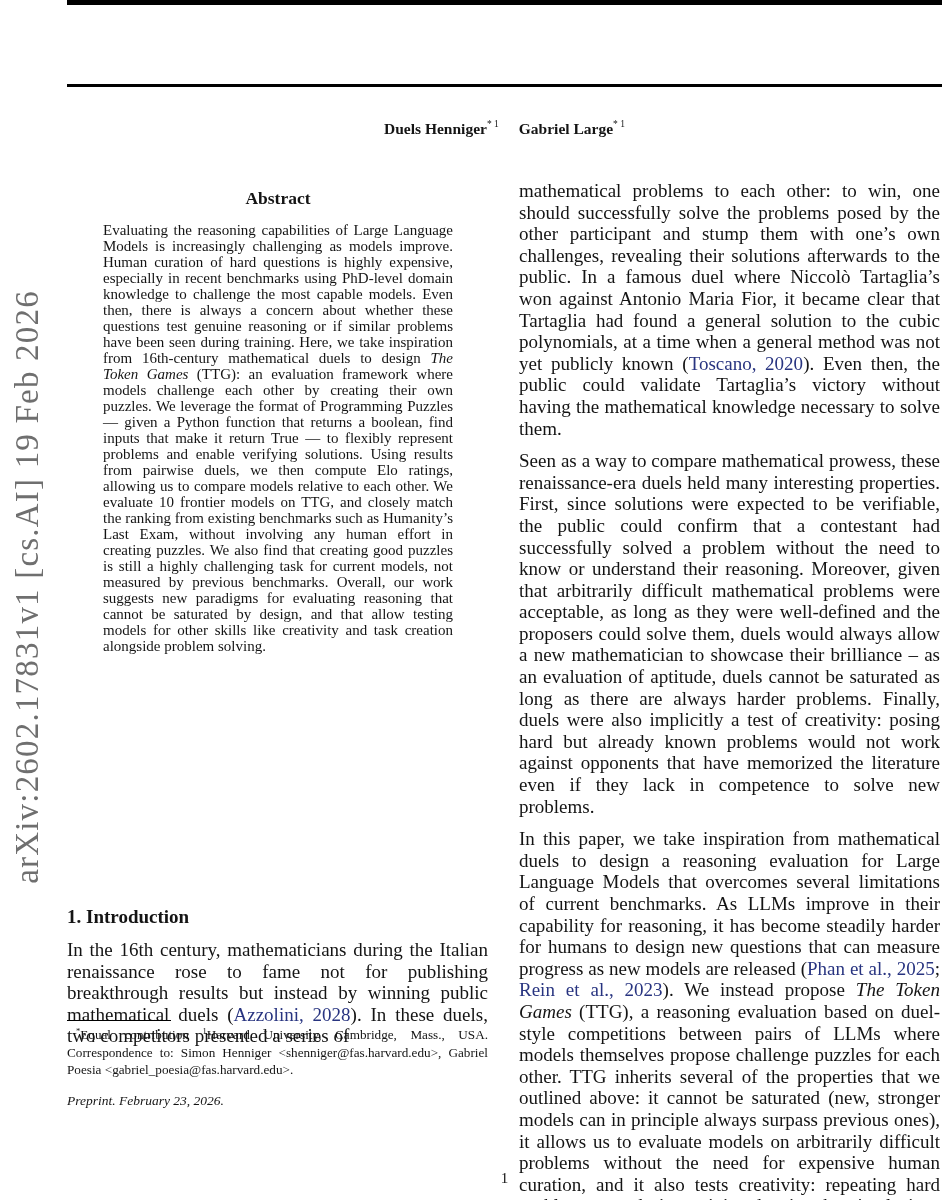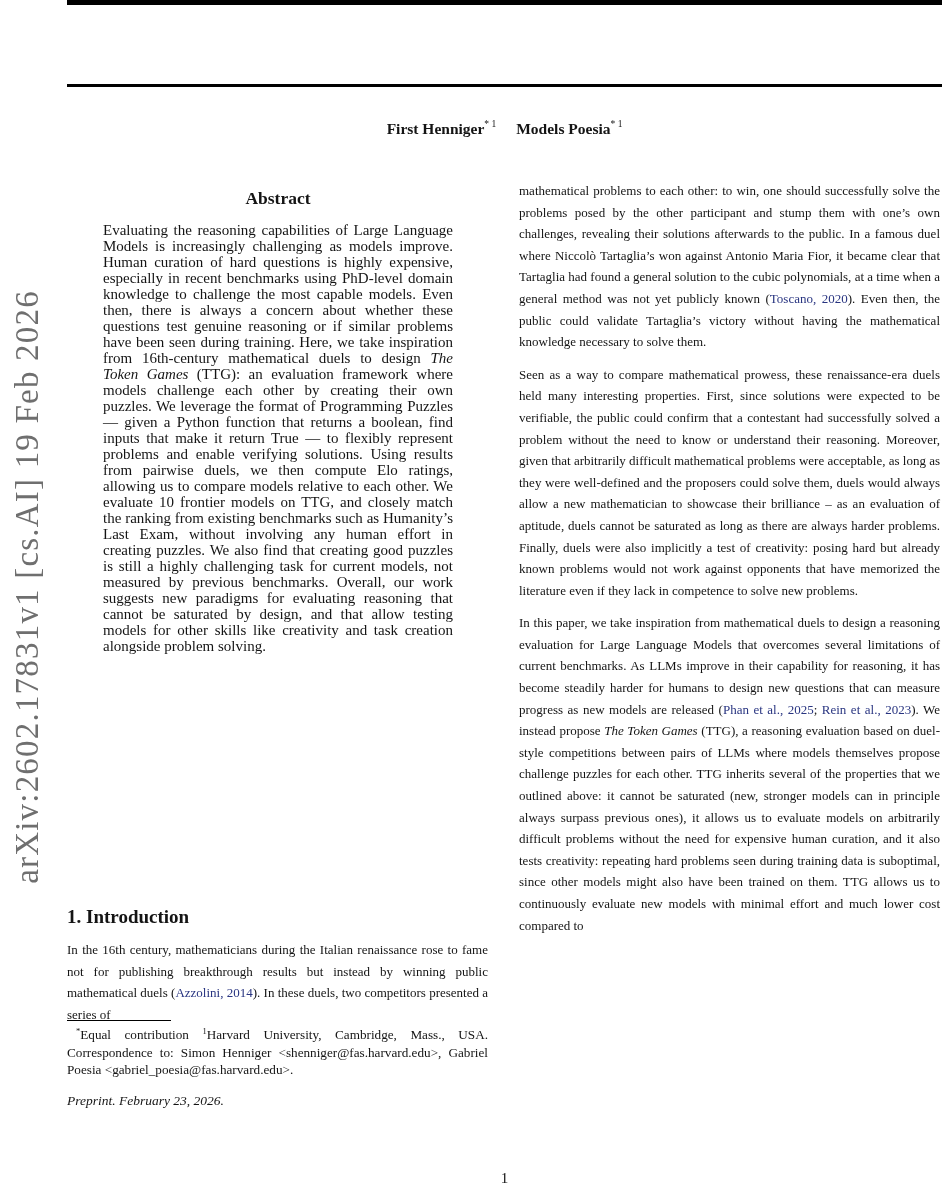--- a/index.html
+++ b/index.html
@@ -25,21 +25,21 @@
     color:var(--wm,#6f6f6f);
   }
 
   .col-left  { position:absolute; left:67px;  top:178px; width:421px; }
   .col-right { position:absolute; left:519px; top:180px; width:421px; }
 
   .abstract-heading { margin:10px 0 13px 34px; width:354px; text-align:center;
                       font-size:17.5px; font-weight:bold; }
   .abstract-text { margin:0 0 0 36px; width:350px; }
 
-  .body-text { margin:0 0 11px 0; text-align:justify; font-size:13px; line-height:21.6px; }
+  .body-text { margin:0 0 11px 0; text-align:justify; font-size:19px; line-height:21.6px; }
   .abstract-text { text-align:justify; font-size:15px; line-height:16px; }
 
   .intro-block { position:absolute; left:67px; top:906px; width:421px; }
   .section-heading { margin:0 0 11px 0; font-size:19px; font-weight:bold; }
 
   .footnote-block { position:absolute; left:67px; top:1020px; width:421px; }
   .footnote-rule  { width:104px; border-top:1.5px solid #000; margin:0 0 5px 0; }
   .footnote-text  { margin:0; text-align:justify; font-size:13.2px; line-height:17.7px;
                     text-indent:9px; }
   .footnote-text sup { font-size:8.5px; }
@@ -57,30 +57,30 @@
 
 <div class="page">
 
   <div class="watermark">arXiv:2602.17831v1  [cs.AI]  19 Feb 2026</div>
 
   <div class="topbar"></div>
 
 
   <div class="title-rule"></div>
 
-  <div class="authors"><span class="author"><span>First Henniger</span><sup class="seg-sup">* 1</sup></span><span class="author-gap"></span><span class="author"><span>Models Poesia</span><sup class="seg-sup">* 1</sup></span></div>
+  <div class="authors"><span class="author"><span>Duels Henniger</span><sup class="seg-sup">* 1</sup></span><span class="author-gap"></span><span class="author"><span>Gabriel Large</span><sup class="seg-sup">* 1</sup></span></div>
 
   <div class="col-left">
     <h2 class="abstract-heading">Abstract</h2>
     <p class="abstract-text"><span>Evaluating the reasoning capabilities of Large Language Models is increasingly challenging as models improve. Human curation of hard questions is highly expensive, especially in recent benchmarks using PhD-level domain knowledge to challenge the most capable models. Even then, there is always a concern about whether these questions test genuine reasoning or if similar problems have been seen during training. Here, we take inspiration from 16th-century mathematical duels to design </span><span class="seg-i">The Token Games</span><span> (TTG): an evaluation framework where models challenge each other by creating their own puzzles. We leverage the format of Programming Puzzles — given a Python function that returns a boolean, find inputs that make it return True — to flexibly represent problems and enable verifying solutions. Using results from pairwise duels, we then compute Elo ratings, allowing us to compare models relative to each other. We evaluate 10 frontier models on TTG, and closely match the ranking from existing benchmarks such as Humanity’s Last Exam, without involving any human effort in creating puzzles. We also find that creating good puzzles is still a highly challenging task for current models, not measured by previous benchmarks. Overall, our work suggests new paradigms for evaluating reasoning that cannot be saturated by design, and that allow testing models for other skills like creativity and task creation alongside problem solving.</span></p>
   </div>
 
   <div class="intro-block">
     <h2 class="section-heading">1. Introduction</h2>
-    <p class="body-text"><span>In the 16th century, mathematicians during the Italian renaissance rose to fame not for publishing breakthrough results but instead by winning public mathematical duels (</span><span class="seg-cite">Azzolini, 2014</span><span>). In these duels, two competitors presented a series of</span></p>
+    <p class="body-text"><span>In the 16th century, mathematicians during the Italian renaissance rose to fame not for publishing breakthrough results but instead by winning public mathematical duels (</span><span class="seg-cite">Azzolini, 2028</span><span>). In these duels, two competitors presented a series of</span></p>
   </div>
 
   <div class="footnote-block">
     <div class="footnote-rule"></div>
     <p class="footnote-text"><sup class="seg-sup">*</sup><span>Equal contribution    </span><sup class="seg-sup">1</sup><span>Harvard University, Cambridge, Mass., USA. Correspondence to: Simon Henniger &lt;shenniger@fas.harvard.edu&gt;, Gabriel Poesia &lt;gabriel_poesia@fas.harvard.edu&gt;.</span></p>
     <p class="preprint">Preprint. February 23, 2026.</p>
   </div>
 
   <div class="col-right">
     <p class="body-text"><span>mathematical problems to each other: to win, one should successfully solve the problems posed by the other participant and stump them with one’s own challenges, revealing their solutions afterwards to the public. In a famous duel where Niccolò Tartaglia’s won against Antonio Maria Fior, it became clear that Tartaglia had found a general solution to the cubic polynomials, at a time when a general method was not yet publicly known (</span><span class="seg-cite">Toscano, 2020</span><span>). Even then, the public could validate Tartaglia’s victory without having the mathematical knowledge necessary to solve them.</span></p>

